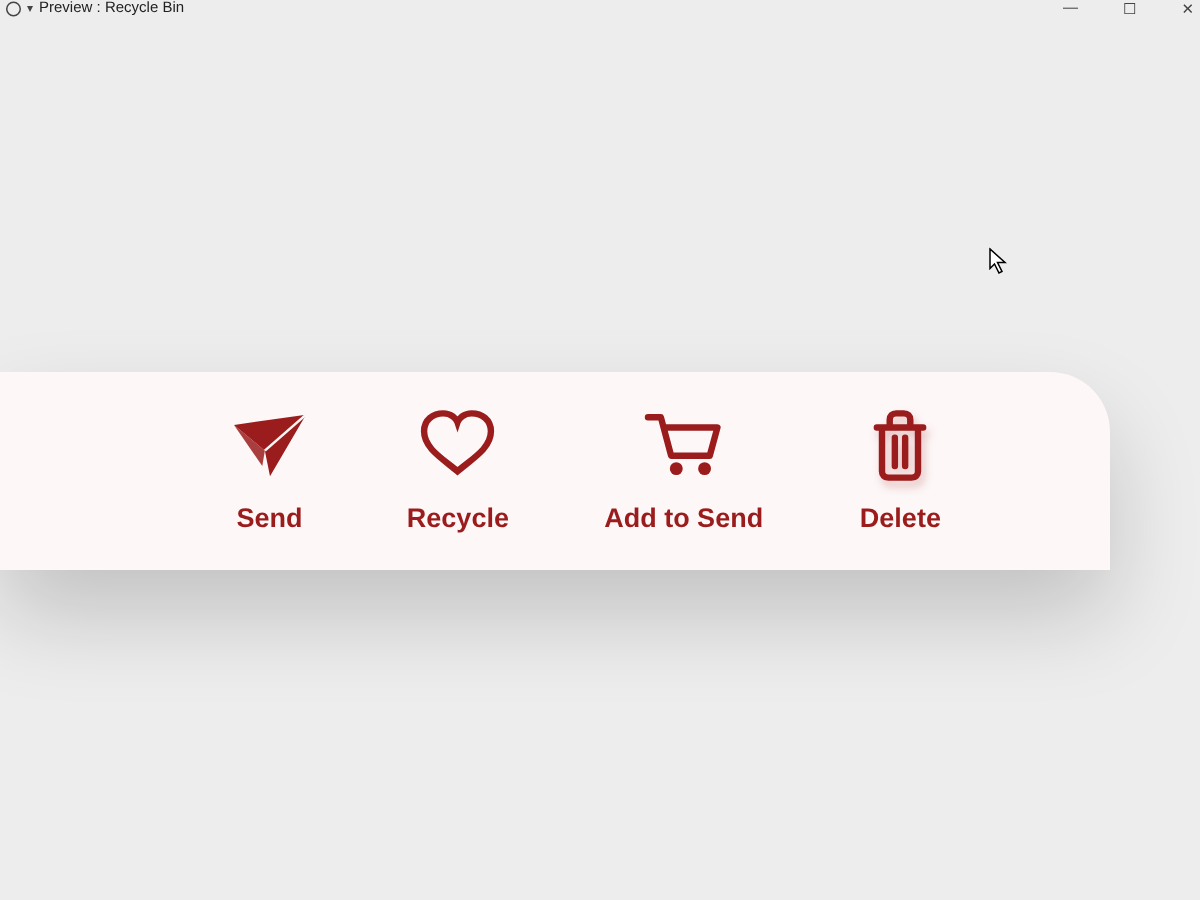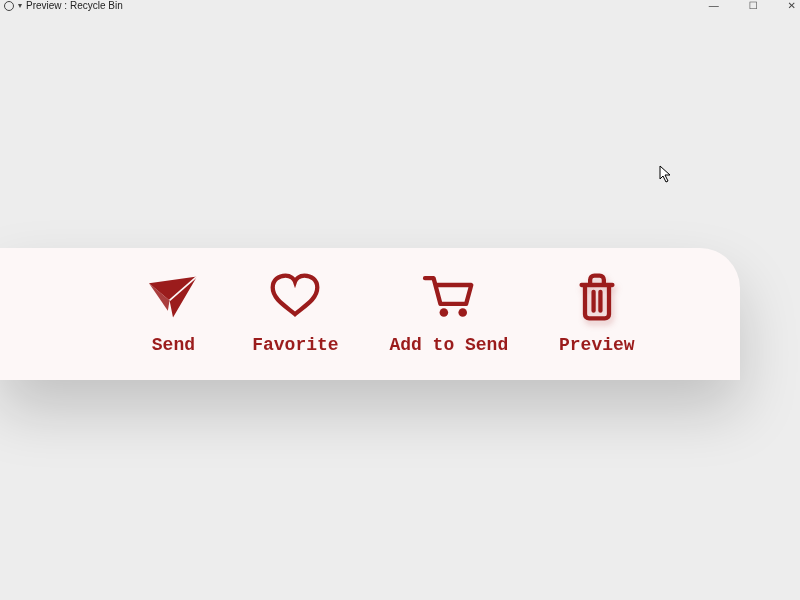--- a/index.html
+++ b/index.html
@@ -67,21 +67,20 @@
     height: 48px;
     display: flex;
     align-items: center;
     justify-content: center;
   }
   .action-icon svg { width: 56px; height: 48px; }
   .action-label {
     font-size: 18px;
     font-weight: 600;
     color: #9b1c1c;
-    font-family: Liberation Mono, monospace;
   }
   .trash-shadow { filter: drop-shadow(2px 4px 3px rgba(155,28,28,0.25)); }
   .cursor {
     position: absolute;
     left: 659px;
     top: 165px;
     pointer-events: none;
   }
   .cursor svg { width: 14px; height: 18px; }
 </style>
@@ -114,21 +113,21 @@
     </div>
     <span class="action-label">Send</span>
   </div>
 
   <div class="action-item">
     <div class="action-icon">
       <svg viewBox="0 0 64 56">
           <path fill="none" stroke="#9b1c1c" stroke-width="5" stroke-linecap="round" d="M32 48 C20 38 6 30 6 17 C6 8 13 3 21 3 C27 3 31 7 32 10 C33 7 37 3 43 3 C51 3 58 8 58 17 C58 30 44 38 32 48 Z"></path>
         </svg>
     </div>
-    <span class="action-label">Favorite</span>
+    <span class="action-label">Recycle</span>
   </div>
 
   <div class="action-item">
     <div class="action-icon">
       <svg viewBox="0 0 64 56">
           <path fill="none" stroke="#9b1c1c" stroke-width="5" stroke-linecap="round" stroke-linejoin="round" d="M4 6 L14 6 L22 36 L52 36 L58 14 L18 14"></path>
           <circle cx="26" cy="46" r="5" fill="#9b1c1c"></circle>
           <circle cx="48" cy="46" r="5" fill="#9b1c1c"></circle>
         </svg>
     </div>
@@ -136,21 +135,21 @@
   </div>
 
   <div class="action-item">
     <div class="action-icon trash-shadow">
       <svg viewBox="0 0 64 56">
           <path fill="none" stroke="#9b1c1c" stroke-width="5" stroke-linecap="round" d="M14 14 L50 14 M24 14 L24 8 C24 5 26 3 29 3 L35 3 C38 3 40 5 40 8 L40 14 M18 14 L18 48 C18 51 20 53 23 53 L41 53 C44 53 46 51 46 48 L46 14"></path>
           <line x1="28" y1="22" x2="28" y2="44" stroke="#9b1c1c" stroke-width="5" stroke-linecap="round"></line>
           <line x1="36" y1="22" x2="36" y2="44" stroke="#9b1c1c" stroke-width="5" stroke-linecap="round"></line>
         </svg>
     </div>
-    <span class="action-label">Preview</span>
+    <span class="action-label">Delete</span>
   </div>
 
 </div>
 
 <div class="cursor">
   <svg viewBox="0 0 14 18">
       <path fill="#fff" stroke="#000" stroke-width="1" d="M1 1 L1 14 L4 11 L7 17 L9 16 L6 10 L11 10 Z"></path>
     </svg>
 </div>
 

